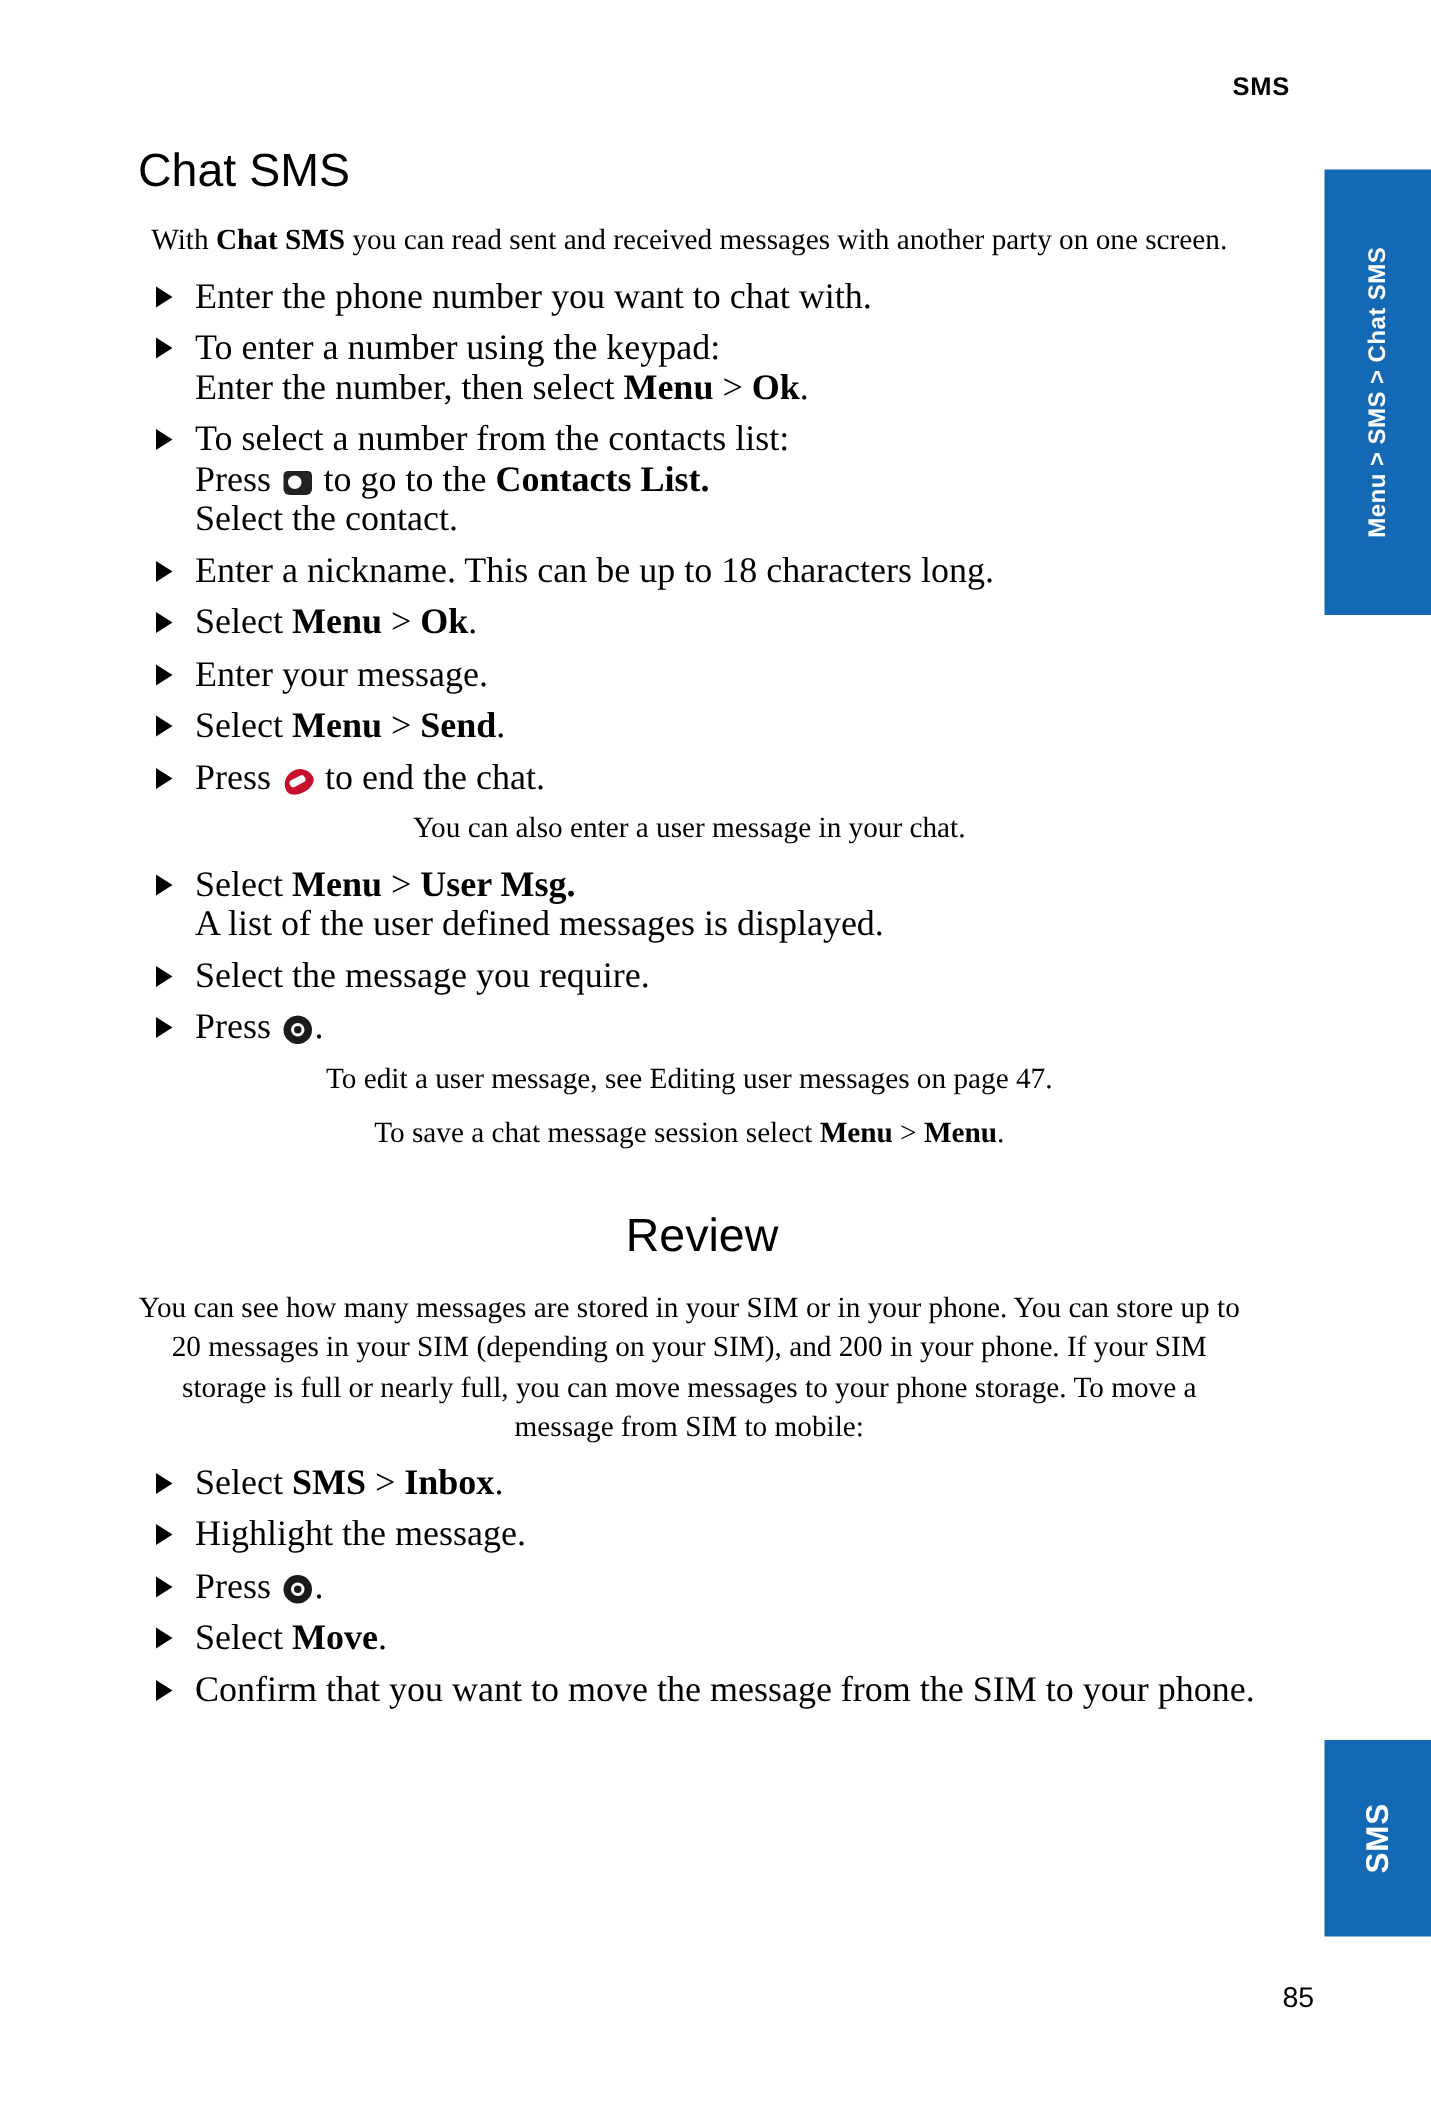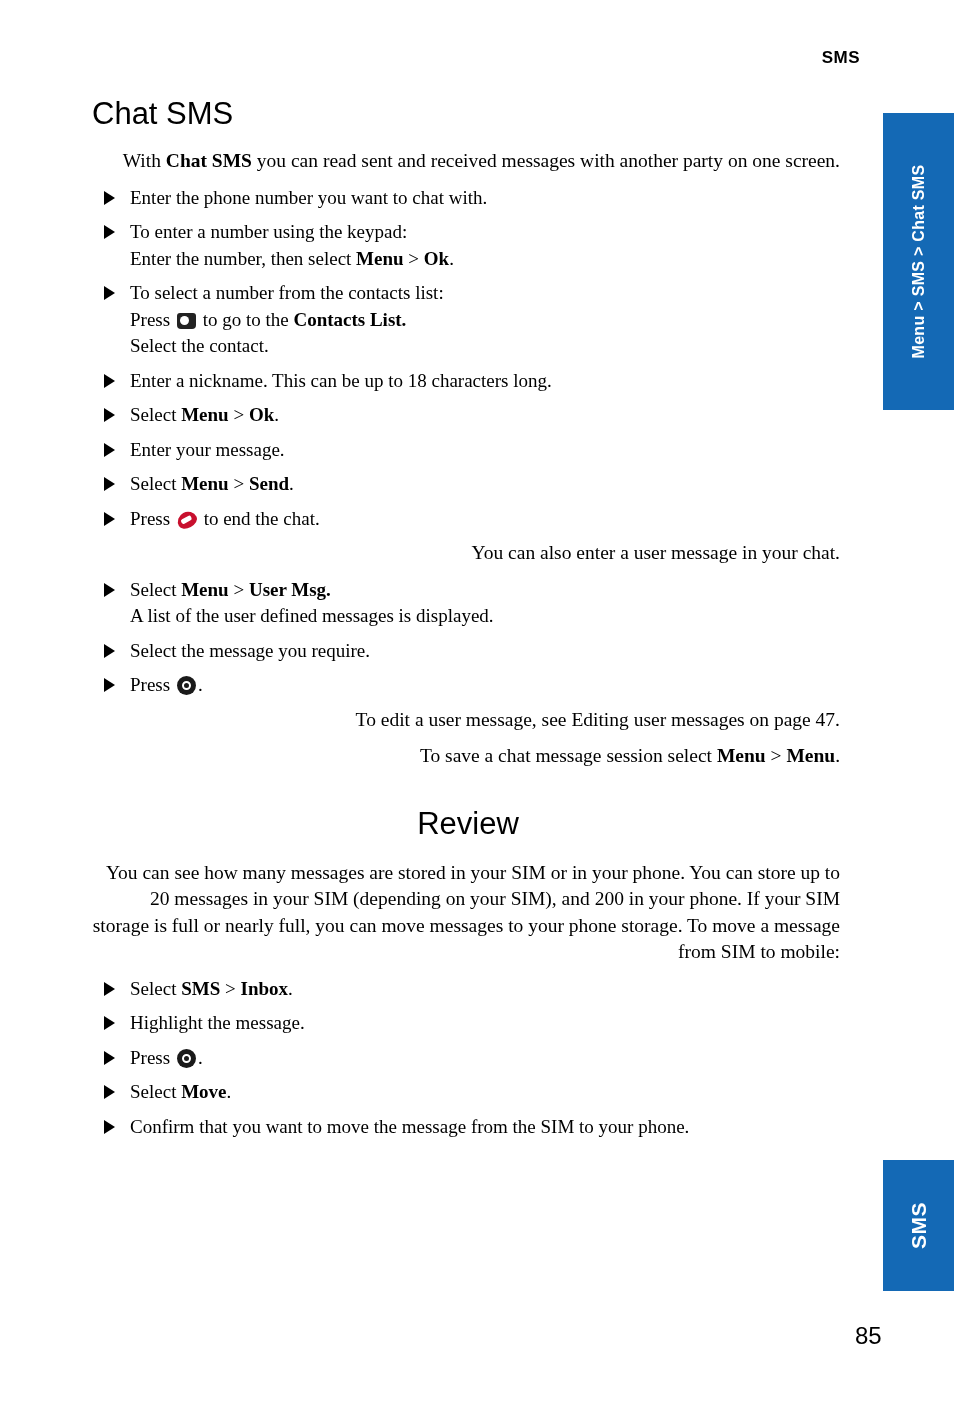--- a/index.html
+++ b/index.html
@@ -100,33 +100,33 @@
   }
   h1.section-title.second {
     margin-top: 36px;
     margin-bottom: 18px;
     text-align: center;
   }
 
   p.para {
     font-size: 19.5px;
     line-height: 26.5px;
-    margin: 0 4px 10px 0;
-    text-align: right;
+    margin: 0 17px 10px 0;
+    text-align: center;
   }
 
   ul.steps {
     list-style: none;
     margin: 0 0 6px 0;
     padding: 0;
   }
   ul.steps li {
     position: relative;
     padding-left: 38px;
-    font-size: 19px;
+    font-size: 24px;
     line-height: 26.5px;
     margin-bottom: 8px;
   }
   .bullet-arrow {
     position: absolute;
     left: 12px;
     top: 6px;
     width: 0;
     height: 0;
     border-left: 11px solid #000;
@@ -198,21 +198,21 @@
     border-radius: 50%;
     border: 2px solid #ffffff;
     box-sizing: border-box;
   }
 
   .page-number {
     position: absolute;
     left: 855px;
     top: 1322px;
     font-family: "Liberation Sans", sans-serif;
-    font-size: 24px;
+    font-size: 19px;
     color: #000;
   }
 </style>
 </head>
 <body>
 
 <div class="page-header">SMS</div>
 
 <div class="side-tab-top">
   <div class="vtext">Menu &gt; SMS &gt; Chat SMS</div>

